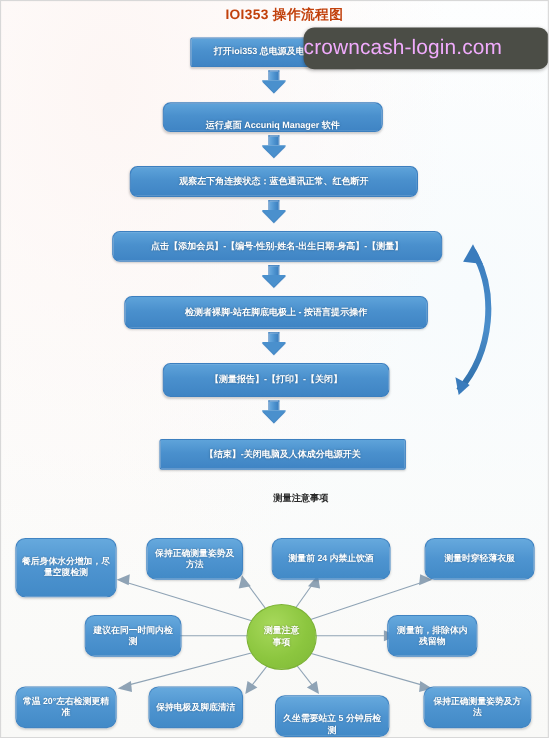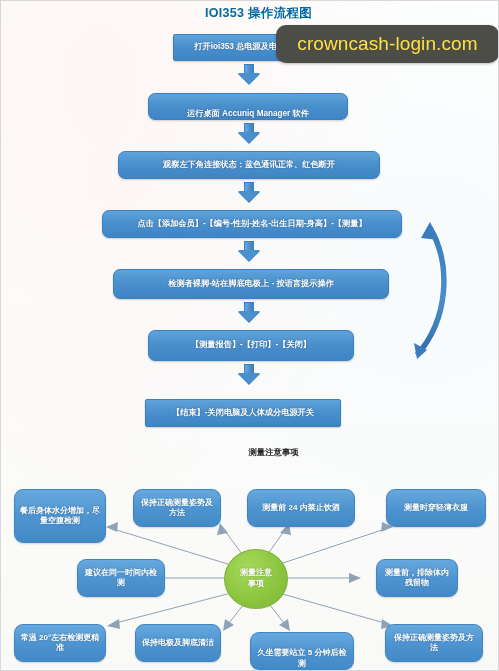--- a/index.html
+++ b/index.html
@@ -13,21 +13,21 @@
     background:
       radial-gradient(ellipse at 20% 12%, #fdf6f4 0%, rgba(253,246,244,0) 55%),
       radial-gradient(ellipse at 85% 40%, #f7fbfd 0%, rgba(247,251,253,0) 60%),
       linear-gradient(180deg,#ffffff 0%,#fcfcfb 60%,#f9f9f7 100%);
   }
   .frame{position:absolute;inset:0;border:1px solid #d8d8d8;box-sizing:border-box;pointer-events:none;}
 
   
   .title{
     position:absolute;left:0;right:0;top:5px;text-align:center;
-    font-size:12.5px;font-weight:bold;color:#0369a1;letter-spacing:.3px;margin-left:18px;
+    font-size:12.5px;font-weight:bold;color:#c2410c;letter-spacing:.3px;margin-left:18px;
   }
 
   
   .fbox{
     position:absolute;box-sizing:border-box;
     background:linear-gradient(180deg,#5ea3da 0%,#4a90cd 45%,#3f84c4 100%);
     border:1px solid #3c7fbf;border-radius:7px;
     color:#ffffff;font-size:8.2px;font-weight:bold;
     display:flex;align-items:center;justify-content:center;text-align:center;
     text-shadow:0 0 2px rgba(0,0,0,.35);
@@ -54,22 +54,22 @@
   
   .caption{
     position:absolute;left:0;right:0;text-align:center;
     font-size:8.4px;color:#2a2a2a;font-weight:bold;padding-left:48px;
   }
 
   
   .watermark{
     position:absolute;
     background:#4b4d46;border-radius:10px;
-    color:#fde047;font-size:19px;
-    display:flex;align-items:center;justify-content:center;
+    color:#f0abfc;font-size:19px;
+    display:flex;align-items:center;
     letter-spacing:.1px;
     box-shadow:0 1px 3px rgba(0,0,0,.25);
   }
 
   
   .mbox{
     position:absolute;box-sizing:border-box;
     background:linear-gradient(180deg,#66a9dd 0%,#4e94d0 50%,#428ac7 100%);
     border:1px solid #4184c2;border-radius:9px;
     color:#ffffff;font-size:8px;font-weight:bold;
@@ -142,21 +142,21 @@
 
 <div class="fbox" style="left:148px;top:330px;width:206px;height:31px;">
   <span>【测量报告】-【打印】-【关闭】</span>
 </div>
 
 <div class="darrow" style="left:238px;top:364px;">
   <div class="stem"></div>
   <div class="head"></div>
 </div>
 
-<div class="fbox flat" style="left:145px;top:399px;width:196px;height:28px;">
+<div class="fbox flat" style="left:145px;top:399px;width:224px;height:28px;">
   <span>【结束】-关闭电脑及人体成分电源开关</span>
 </div>
 
 <svg class="layer" viewBox="0 0 499 671">
   <defs>
     <linearGradient id="loopgrad" x1="0" y1="0" x2="0" y2="1">
       <stop offset="0%" stop-color="#3a7cbd"></stop>
       <stop offset="55%" stop-color="#4b8ecb"></stop>
       <stop offset="100%" stop-color="#2f6ea9"></stop>
     </linearGradient>
@@ -222,21 +222,21 @@
 </div>
 
 <div class="mbox" style="left:386px;top:489px;width:100px;height:38px;">
   <span>测量时穿轻薄衣服</span>
 </div>
 
 <div class="mbox" style="left:77px;top:559px;width:88px;height:38px;">
   <span>建议在同一时间内检测</span>
 </div>
 
-<div class="mbox" style="left:352px;top:559px;width:82px;height:38px;margin-left:24px;">
+<div class="mbox" style="left:352px;top:559px;width:82px;height:38px;">
   <span>测量前，排除体内残留物</span>
 </div>
 
 <div class="mbox" style="left:14px;top:624px;width:92px;height:38px;">
   <span>常温 20°左右检测更精准</span>
 </div>
 
 <div class="mbox" style="left:135px;top:624px;width:86px;height:38px;">
   <span>保持电极及脚底清洁</span>
 </div>

